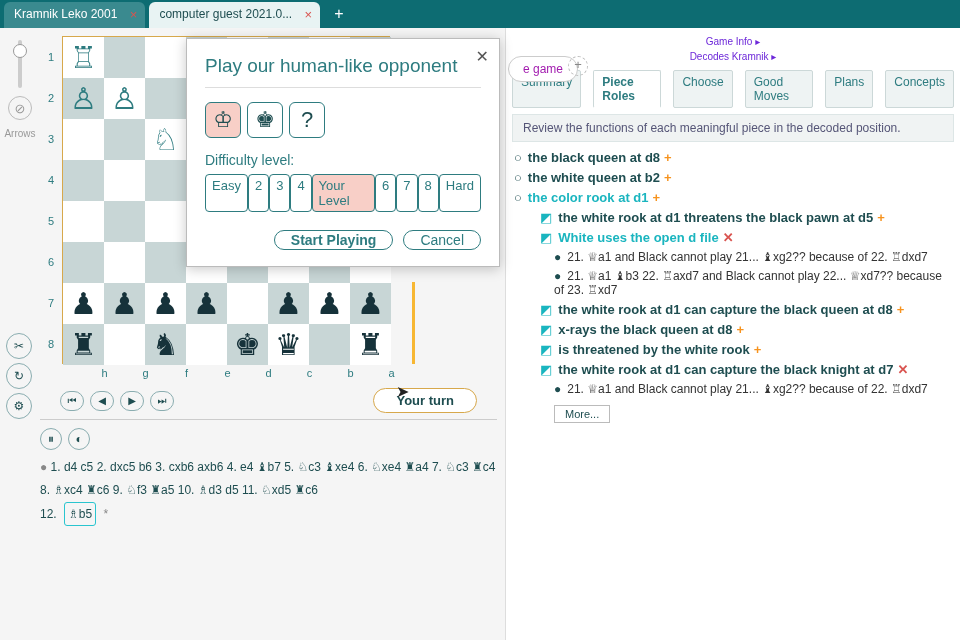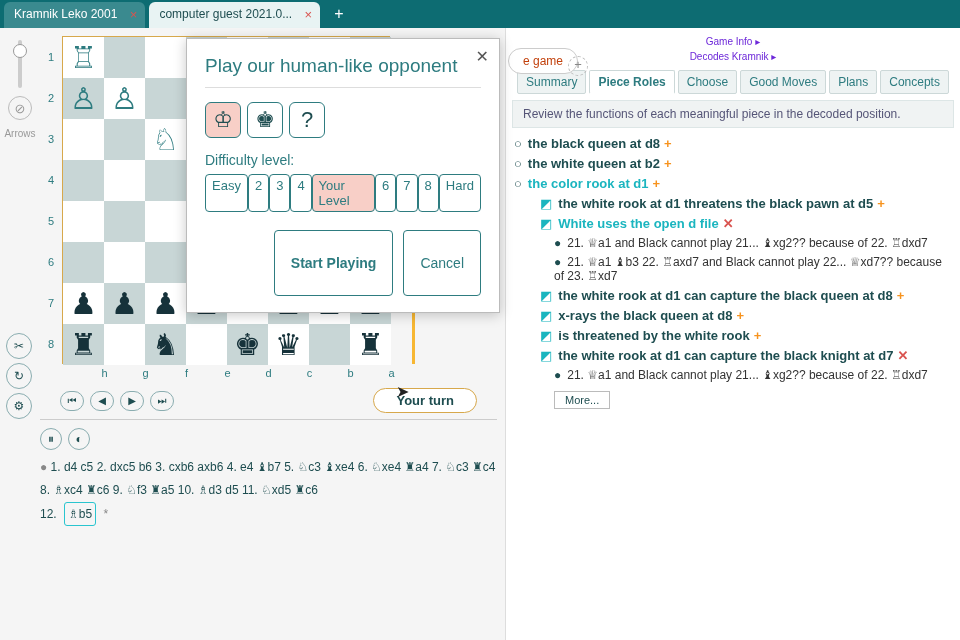--- a/index.html
+++ b/index.html
@@ -40,21 +40,21 @@
 
 .sep{height:1px;background:#ccc;margin:6px 0}
 .movectl{display:flex;gap:6px;padding:2px 0}
 .moves{font-size:12px;line-height:1.9;padding:4px 0}
 .moves .mv{display:inline-block;margin-right:4px}
 .moves .hl{border:1px solid #29c5cf;border-radius:3px;padding:0 3px}
 .moves .dim{color:#888}
 
 .right-hdr{text-align:center;font-size:10px;color:#6d28d9;padding:2px}
 .right-hdr span{cursor:pointer}
-.subtabs{display:flex;gap:3px;justify-content:center;margin:6px 0;font-size:12px}
+.subtabs{display:flex;gap:12px;margin:6px 0;font-size:12px}
 .subtab{padding:4px 8px;background:#eef3f3;border:1px solid #ccd8d8;color:#2e7c80;cursor:pointer;border-radius:2px}
 .subtab.active{background:#fff;border-bottom-color:#fff;font-weight:bold}
 .infobar{background:#f0f3f3;border:1px solid #dde6e6;padding:6px 10px;font-size:12px;color:#557;margin-bottom:8px}
 .node{font-size:13px;margin:5px 0 5px 2px}
 .node .bul{color:#1e4d50;margin-right:6px}
 .node .t{font-weight:bold}
 .plus{color:#f7931e;margin-left:4px;font-weight:bold}
 .xred{color:#d9534f;margin-left:4px;font-weight:bold}
 .node.lvl2{margin-left:28px}
 .node.lvl3{margin-left:42px;font-size:12px;font-weight:normal;color:#333}
@@ -67,24 +67,24 @@
 .modal-close{position:absolute;right:10px;top:8px;font-size:16px;color:#555;cursor:pointer}
 .modal h2{font-size:19px;font-weight:normal;color:#2e7c80;border-bottom:1px solid #ddd;padding-bottom:10px;margin-bottom:14px}
 .modal .label{font-size:14px;color:#2e7c80;margin-bottom:6px}
 .color-row{display:flex;gap:6px;margin-bottom:14px}
 .colorbtn{width:36px;height:36px;border:1.5px solid #2e7c80;border-radius:6px;display:flex;align-items:center;justify-content:center;font-size:22px}
 .colorbtn.sel{background:#f8cfc7}
 .diff-row{display:flex;gap:0;flex-wrap:nowrap;margin-bottom:18px}
 .diffbtn{border:1.5px solid #2e7c80;border-radius:4px;padding:3px 6px;font-size:13px;color:#2e7c80}
 .diffbtn.sel{background:#f8cfc7}
 .modal-actions{display:flex;gap:10px;justify-content:flex-end}
-.btn{border:1.5px solid #2e7c80;padding:24px 16px;font-size:14px;color:#2e7c80;border-radius:4px;cursor:pointer}
+.btn{border:1.5px solid #2e7c80;padding:1px 16px;font-size:14px;color:#2e7c80;border-radius:12px;cursor:pointer}
 .btn.primary{font-weight:bold}
 
-.behind-pill{position:absolute;left:508px;top:48px;background:#fff;border:1px solid #ccc;border-radius:16px;padding:5px 14px;font-size:12px;color:#c2410c}
+.behind-pill{position:absolute;left:508px;top:56px;background:#fff;border:1px solid #ccc;border-radius:16px;padding:5px 14px;font-size:12px;color:#a21caf}
 .behind-plus{position:absolute;left:568px;top:56px;border:1px dashed #bbb;border-radius:50%;width:20px;height:20px;color:#888;font-size:13px;text-align:center}
 .cursor-icon{position:absolute;left:396px;top:354px;font-size:16px;color:#222}
 </style>
 </head>
 <body>
 
 <div class="tabbar">
   <div class="tab"><span>Kramnik Leko 2001</span><span class="tab-close">×</span></div>
   <div class="tab active"><span>computer guest 2021.0...</span><span class="tab-close">×</span></div>
   <div class="tab-add">+</div>

